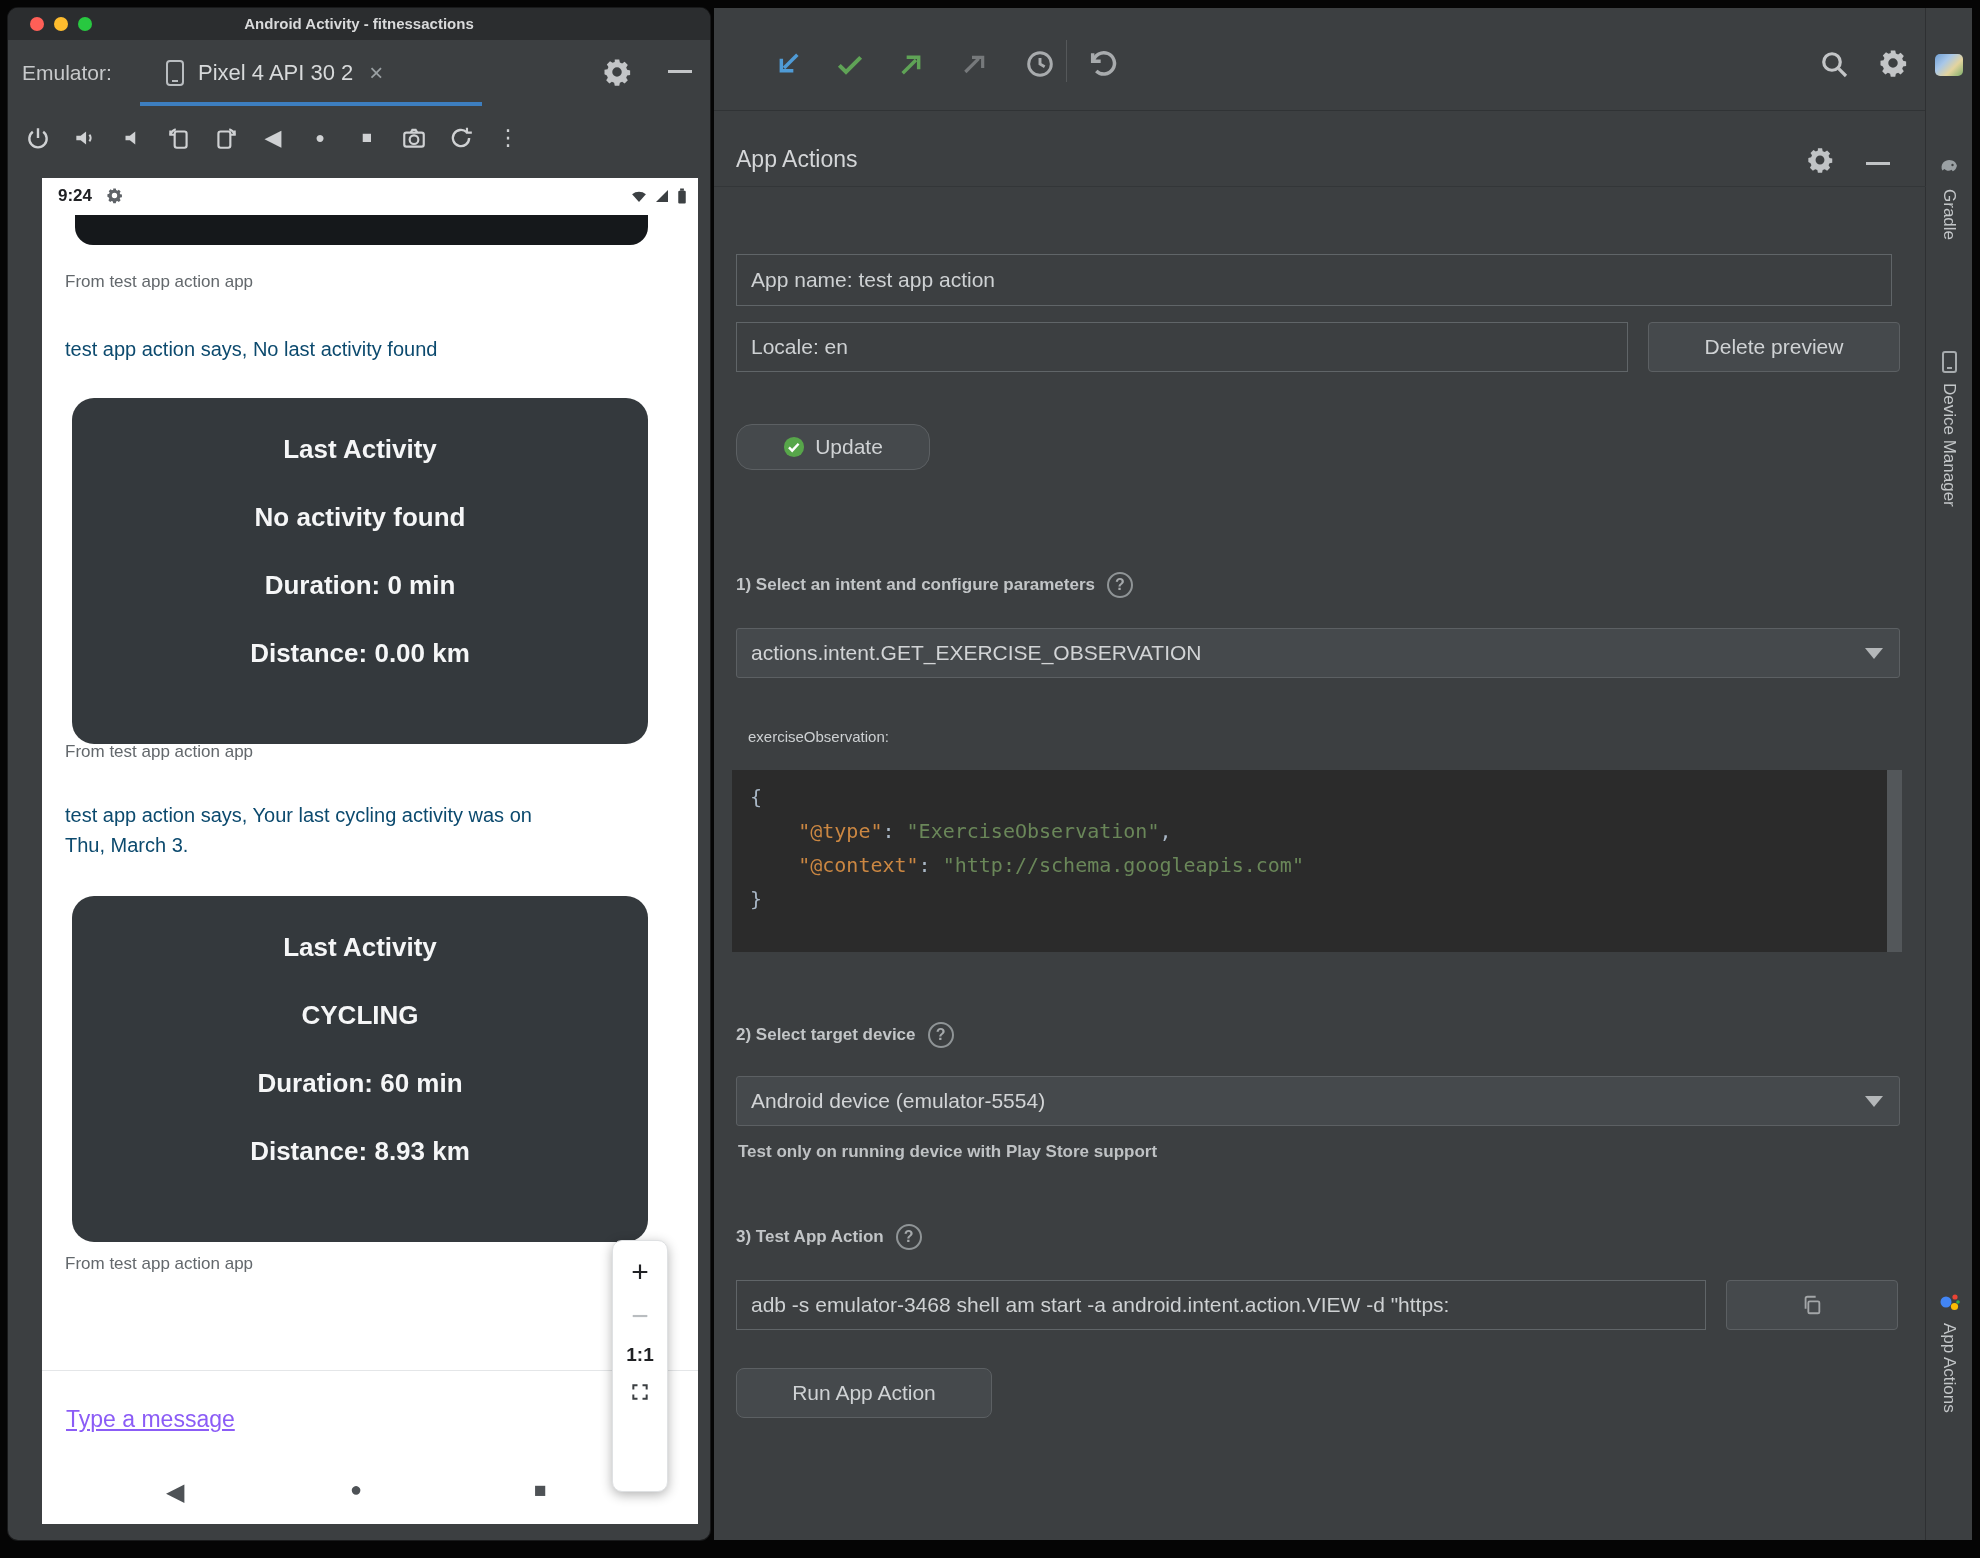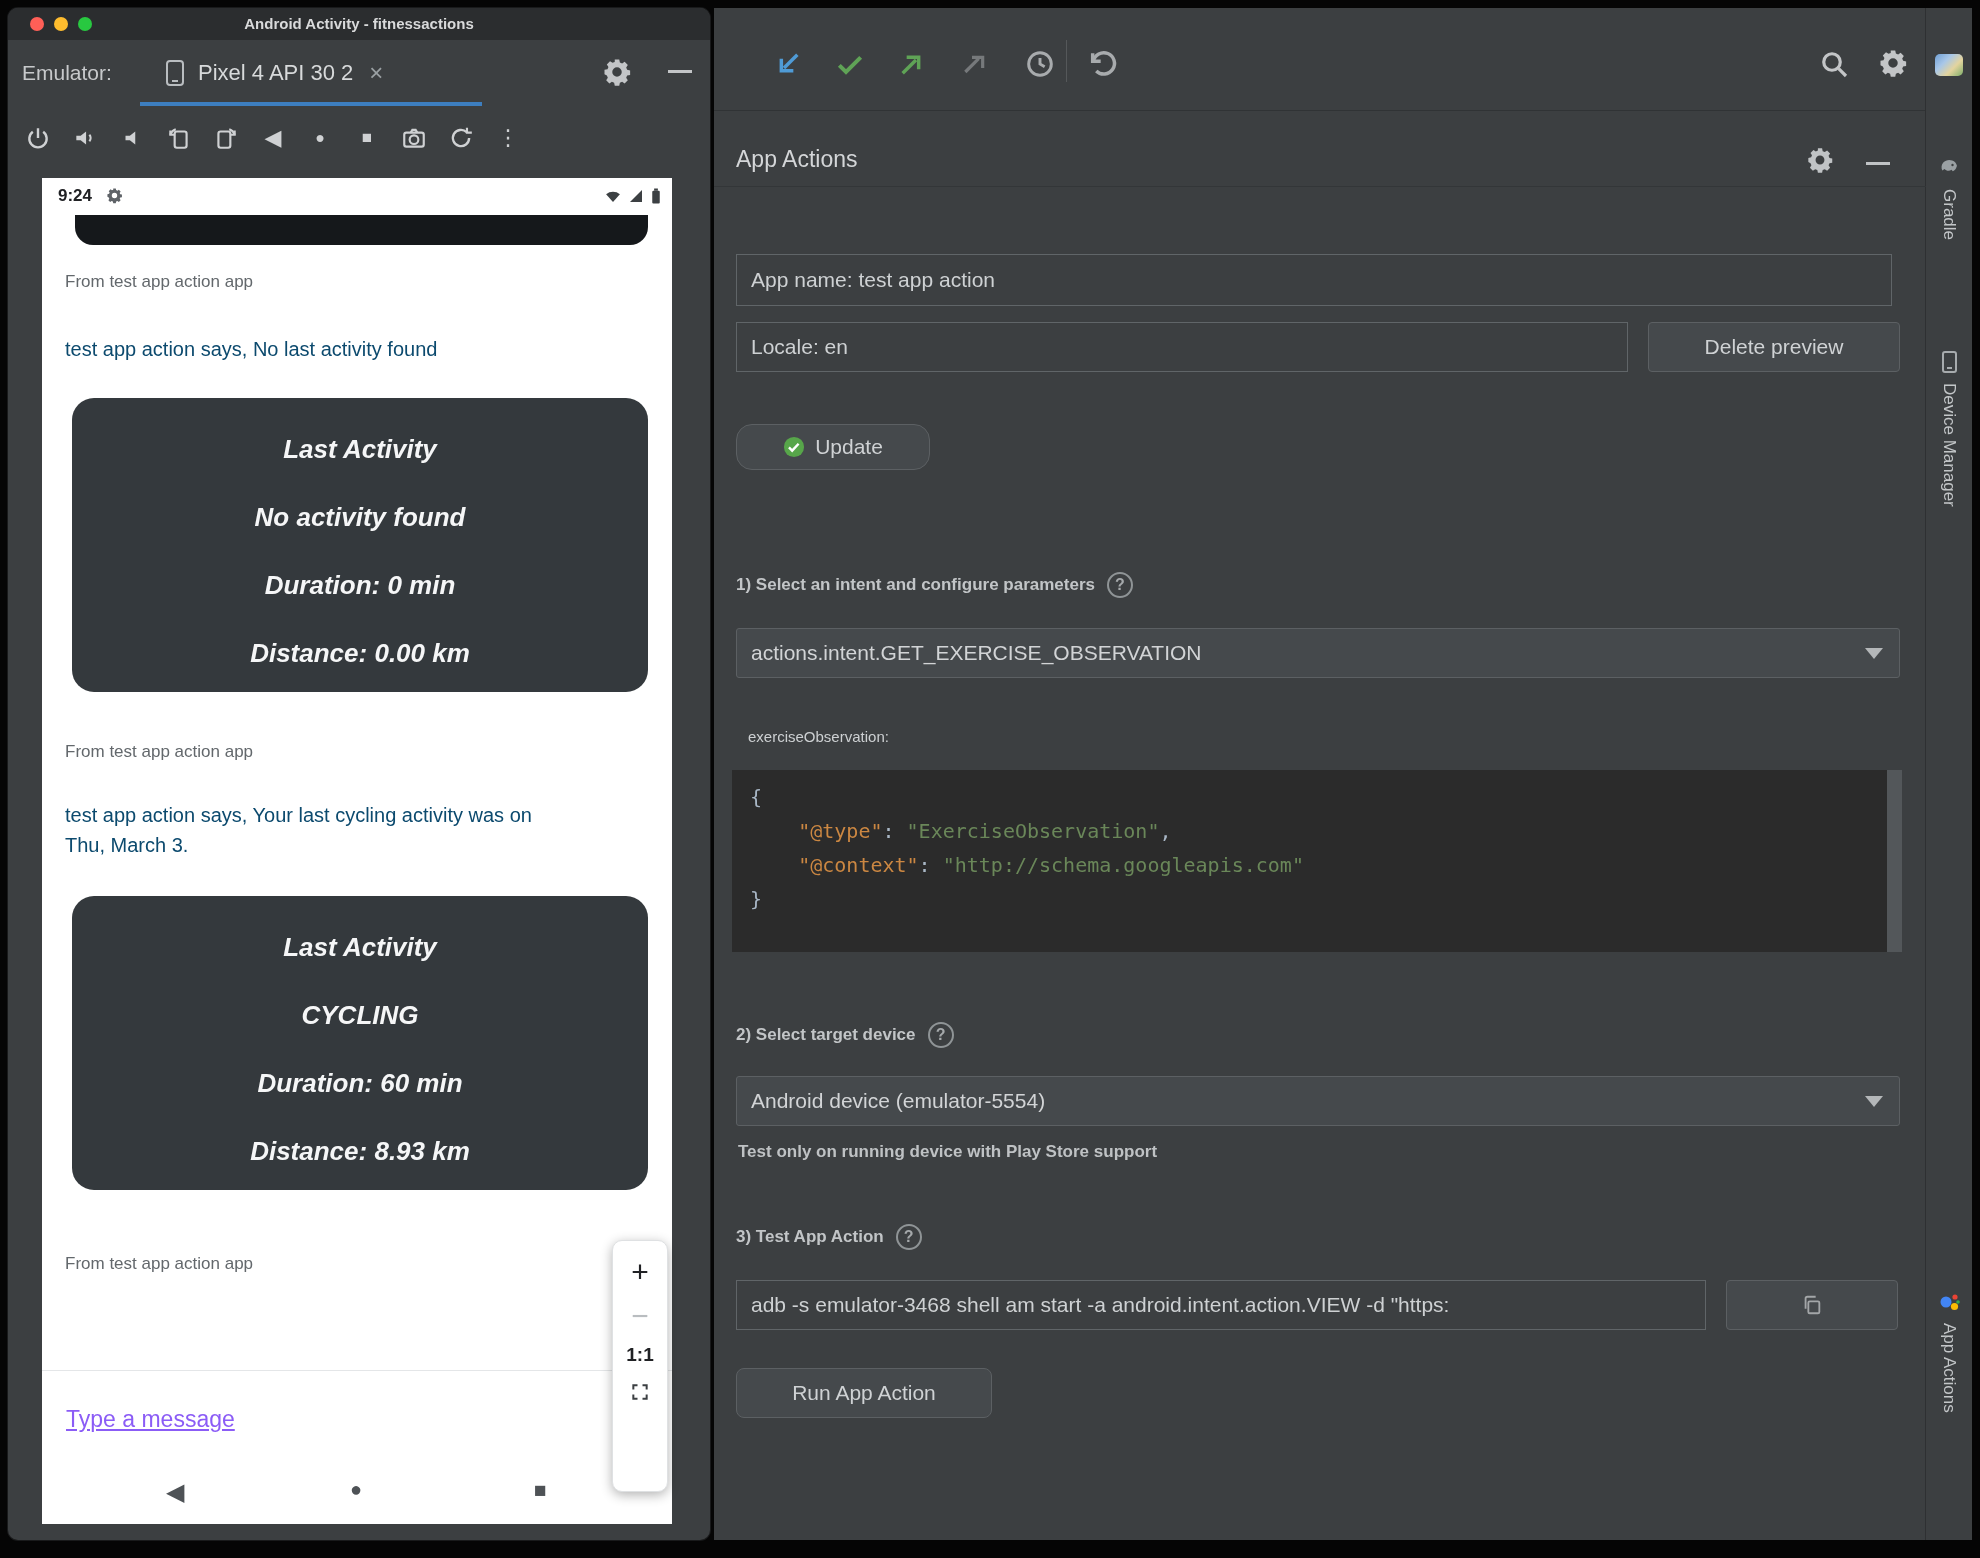--- a/index.html
+++ b/index.html
@@ -21,29 +21,29 @@
            gap:12px;padding-left:24px;box-sizing:border-box;font-size:22px;color:#d8dadb;cursor:default;}
   .tab-underline{position:absolute;left:0;right:0;bottom:0;height:4px;background:#3d7ebf;}
   .tab-close{color:#9aa0a3;font-size:24px;margin-left:4px;line-height:1;}
   .emu-gear{position:absolute;left:594px;top:17px;}
   .emu-min{position:absolute;left:660px;top:30px;width:24px;height:3px;background:#c3c5c7;}
 
   .emu-controls{position:absolute;top:98px;left:0;right:0;height:64px;display:flex;align-items:center;
                 gap:19px;padding-left:16px;color:#cfd1d3;}
   .ctl{width:28px;height:28px;display:flex;align-items:center;justify-content:center;font-size:22px;color:#cfd1d3;}
 
-  .emu-screen{position:absolute;left:34px;top:170px;width:630px;height:1346px;background:#ffffff;}
+  .emu-screen{position:absolute;left:34px;top:170px;width:630px;height:1346px;background:#ffffff;padding-left:26px;}
   .sb-time{position:absolute;left:16px;top:8px;font-size:17px;font-weight:bold;color:#202124;}
   .sb-gear{position:absolute;left:64px;top:9px;}
   .sb-right{position:absolute;right:10px;top:9px;display:flex;gap:5px;align-items:center;}
   .pill{position:absolute;left:33px;top:37px;width:573px;height:30px;background:#15181b;border-radius:0 0 18px 18px;}
   .from{position:absolute;left:23px;font-size:17px;color:#63686c;}
   .msg{position:absolute;left:23px;font-size:20px;color:#0c4a6e;line-height:30px;}
-  .card{position:absolute;left:30px;width:576px;height:294px;background:#34393d;border-radius:22px;
-        text-align:center;color:#f5f6f7;font-weight:bold;font-style:italic;font-size:26px;
+  .card{position:absolute;left:30px;width:576px;height:346px;background:#34393d;border-radius:22px;
+        text-align:center;color:#f5f6f7;font-weight:bold;font-size:26px;
         box-sizing:border-box;padding-top:36px;}
   .card .cl{line-height:30px;margin-bottom:38px;}
   .zoom{position:absolute;left:570px;top:1062px;width:56px;height:252px;background:#fff;
         border:1px solid #dfe1e3;border-radius:10px;box-shadow:0 3px 12px rgba(0,0,0,.30);
         box-sizing:border-box;text-align:center;}
   .zoom-plus{font-size:30px;color:#202124;line-height:1;margin-top:16px;}
   .zoom-minus{font-size:30px;color:#b9bdc0;line-height:1;margin-top:14px;}
   .zoom-ratio{font-size:19px;font-weight:bold;color:#202124;margin-top:13px;}
   .zoom-full{margin:16px auto 0;}
   .typebar{position:absolute;left:0;right:0;top:1192px;border-top:1px solid #e4e6e8;}

